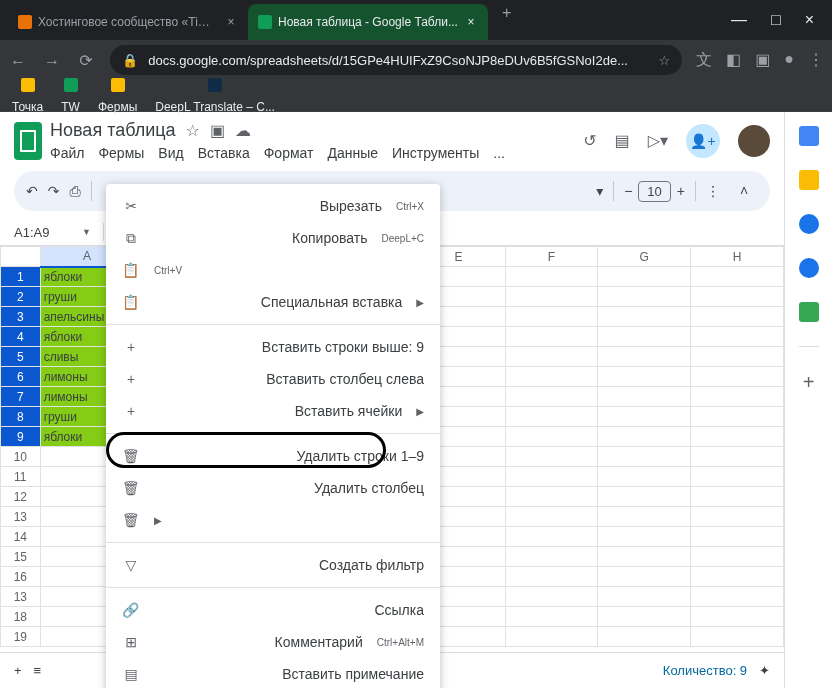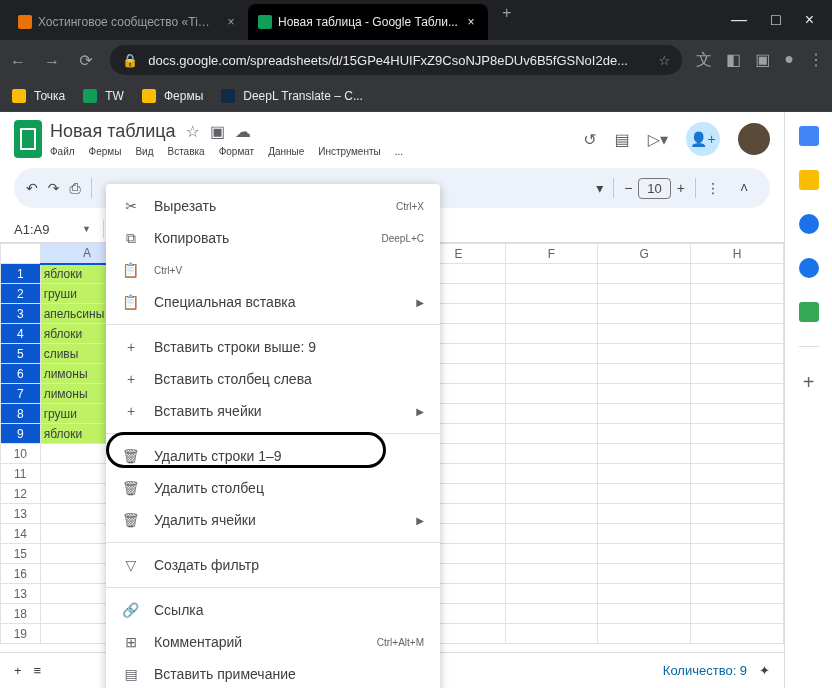--- a/index.html
+++ b/index.html
@@ -2,47 +2,47 @@
 <html><head>
 <meta charset="utf-8">
 <style>
 * { margin: 0; padding: 0; box-sizing: border-box; font-family: Arial, sans-serif; }
 body { width: 832px; height: 688px; background: #202124; overflow: hidden; position: relative; }
 
 
 .browser-top { background: #202124; height: 40px; display: flex; align-items: center; }
 .tabs { display: flex; height: 36px; margin-top: 4px; margin-left: 8px; flex: 1; }
 .tab { display: flex; align-items: center; padding: 0 10px; color: #9aa0a6; font-size: 12px; gap: 6px; border-radius: 8px 8px 0 0; min-width: 0; }
-.tab.active { background: #000000; color: #e8eaed; }
+.tab.active { background: #14532d; color: #e8eaed; }
 .tab span.txt { white-space: nowrap; overflow: hidden; text-overflow: ellipsis; max-width: 180px; }
 .tab-close { width: 14px; height: 14px; display: flex; align-items: center; justify-content: center; }
 .new-tab { color: #9aa0a6; padding: 0 14px; font-size: 16px; }
 .win-controls { display: flex; gap: 24px; padding: 0 18px; color: #e8eaed; }
 
 .addr-bar { background: #35363a; height: 40px; display: flex; align-items: center; padding: 0 8px; gap: 14px; }
 .nav-btn { color: #9aa0a6; width: 20px; text-align: center; font-size: 16px; }
 .addr { flex: 1; background: #202124; border-radius: 16px; height: 30px; display: flex; align-items: center; padding: 0 12px; color: #9aa0a6; font-size: 13px; gap: 10px; }
 .addr .url { color: #e8eaed; white-space: nowrap; overflow: hidden; }
 .addr-right { display: flex; gap: 14px; color: #9aa0a6; }
 
 .bookmarks { background: #35363a; height: 32px; display: flex; align-items: center; padding: 0 12px; gap: 18px; font-size: 12px; color: #e8eaed; border-bottom: 1px solid #3c4043; }
-.bm { display: flex; gap: 8px; }
+.bm { display: flex; align-items: center; gap: 8px; flex-direction: column; }
 .bm-ico { width: 14px; height: 14px; border-radius: 2px; }
 
 
 .app { background: #fff; height: calc(688px - 112px); display: flex; }
 .main { flex: 1; display: flex; flex-direction: column; }
 .doc-header { display: flex; align-items: center; padding: 8px 14px 0; gap: 8px; }
 .sheets-logo { width: 28px; height: 38px; background: #0f9d58; border-radius: 4px; position: relative; }
 .sheets-logo::after { content: ''; position: absolute; inset: 8px 6px; border: 2px solid #fff; border-radius: 1px; }
 .doc-title-area { flex: 1; }
 .doc-title-row { display: flex; align-items: center; gap: 10px; }
 .doc-title { font-size: 18px; color: #3c4043; }
 .doc-icons { display: flex; gap: 10px; color: #5f6368; }
-.menu-bar { display: flex; gap: 14px; font-size: 10px; color: #3c4043; margin-top: 4px; }
+.menu-bar { display: flex; gap: 14px; font-size: 14px; color: #3c4043; margin-top: 4px; }
 .hdr-right { display: flex; align-items: center; gap: 18px; color: #5f6368; }
 .share-btn { width: 34px; height: 34px; border-radius: 50%; background: #c2e7ff; display: flex; align-items: center; justify-content: center; color: #1f6db5; font-size: 14px; }
 .avatar { width: 32px; height: 32px; border-radius: 50%; background: #5a4a3a; }
 
 .toolbar { margin: 10px 14px 8px; background: #edf2fa; border-radius: 24px; height: 40px; display: flex; align-items: center; padding: 0 12px; gap: 10px; color: #444746; font-size: 14px; }
 .tb-sep { width: 1px; height: 20px; background: #c7c7c7; }
 .font-size { display: flex; align-items: center; gap: 6px; }
 .font-size .box { border: 1px solid #747775; border-radius: 4px; padding: 2px 8px; font-size: 13px; }
 .tb-more { margin-left: auto; width: 28px; height: 28px; border-radius: 50%; display: flex; align-items: center; justify-content: center; }
 
@@ -54,31 +54,31 @@
 
 .grid { flex: 1; position: relative; overflow: hidden; border-top: 1px solid #dadce0; }
 table { border-collapse: collapse; table-layout: fixed; }
 th, td { border: 1px solid #e1e1e1; font-size: 12px; color: #3c4043; font-weight: normal; height: 20px; }
 th.colh { width: 94px; background: #fff; text-align: center; color: #5f6368; }
 th.rowh { width: 40px; background: #fff; text-align: center; color: #5f6368; }
 th.corner { width: 40px; background: #fff; }
 td { width: 94px; padding: 0 3px; }
 .sel-row th.rowh { background: #0b57d0; color: #fff; }
 th.colh.sel { background: #d3e3fd; border-bottom: 2px solid #0b57d0; }
-td.sel { background: #bef264; }
+td.sel { background: #84cc16; }
 tr.sel-row:first-of-type td.sel { border-top: 1px solid #0b57d0; }
 
 .sheet-tabs { height: 36px; border-top: 1px solid #dadce0; display: flex; align-items: center; padding: 0 14px; gap: 12px; font-size: 13px; color: #3c4043; }
 .count { margin-left: auto; color: #0369a1; }
 
 
 .ctx { position: absolute; left: 106px; top: 184px; width: 334px; background: #fff; border-radius: 4px; box-shadow: 0 2px 10px rgba(0,0,0,.25); font-size: 14px; color: #3c4043; padding: 6px 0; z-index: 100; }
 .ctx-item { display: flex; align-items: center; height: 32px; padding: 0 16px; gap: 14px; }
 .ctx-ico { width: 18px; text-align: center; color: #5f6368; font-size: 14px; }
-.ctx-label { flex: 1; }
+.ctx-label { flex: 1; text-align: right; }
 .ctx-sc { color: #5f6368; font-size: 10px; }
 .ctx-arrow { color: #5f6368; font-size: 10px; }
 .ctx-sep { height: 1px; background: #e0e0e0; margin: 6px 0; }
 .highlight { position: absolute; left: 106px; top: 432px; width: 280px; height: 36px; border: 3px solid #000; border-radius: 18px; pointer-events: none; z-index: 101; }
 
 
 .side { width: 48px; background: #fff; border-left: 1px solid #dadce0; display: flex; flex-direction: column; align-items: center; padding-top: 14px; gap: 24px; }
 .side-ico { width: 20px; height: 20px; border-radius: 3px; }
 </style>
 </head>
@@ -484,21 +484,20 @@
   <div class="ctx-item">
       <span class="ctx-ico">🗑</span>
       <span class="ctx-label">Удалить строки 1–9</span>
     </div>
   <div class="ctx-item">
       <span class="ctx-ico">🗑</span>
       <span class="ctx-label">Удалить столбец</span>
     </div>
   <div class="ctx-item">
       <span class="ctx-ico">🗑</span>
-      <span class="ctx-label">Удалить ячейки</span>
       <span class="ctx-arrow">▶</span>
     </div>
   <div class="ctx-sep"></div>
   <div class="ctx-item">
       <span class="ctx-ico">▽</span>
       <span class="ctx-label">Создать фильтр</span>
     </div>
   <div class="ctx-sep"></div>
   <div class="ctx-item">
       <span class="ctx-ico">🔗</span>

